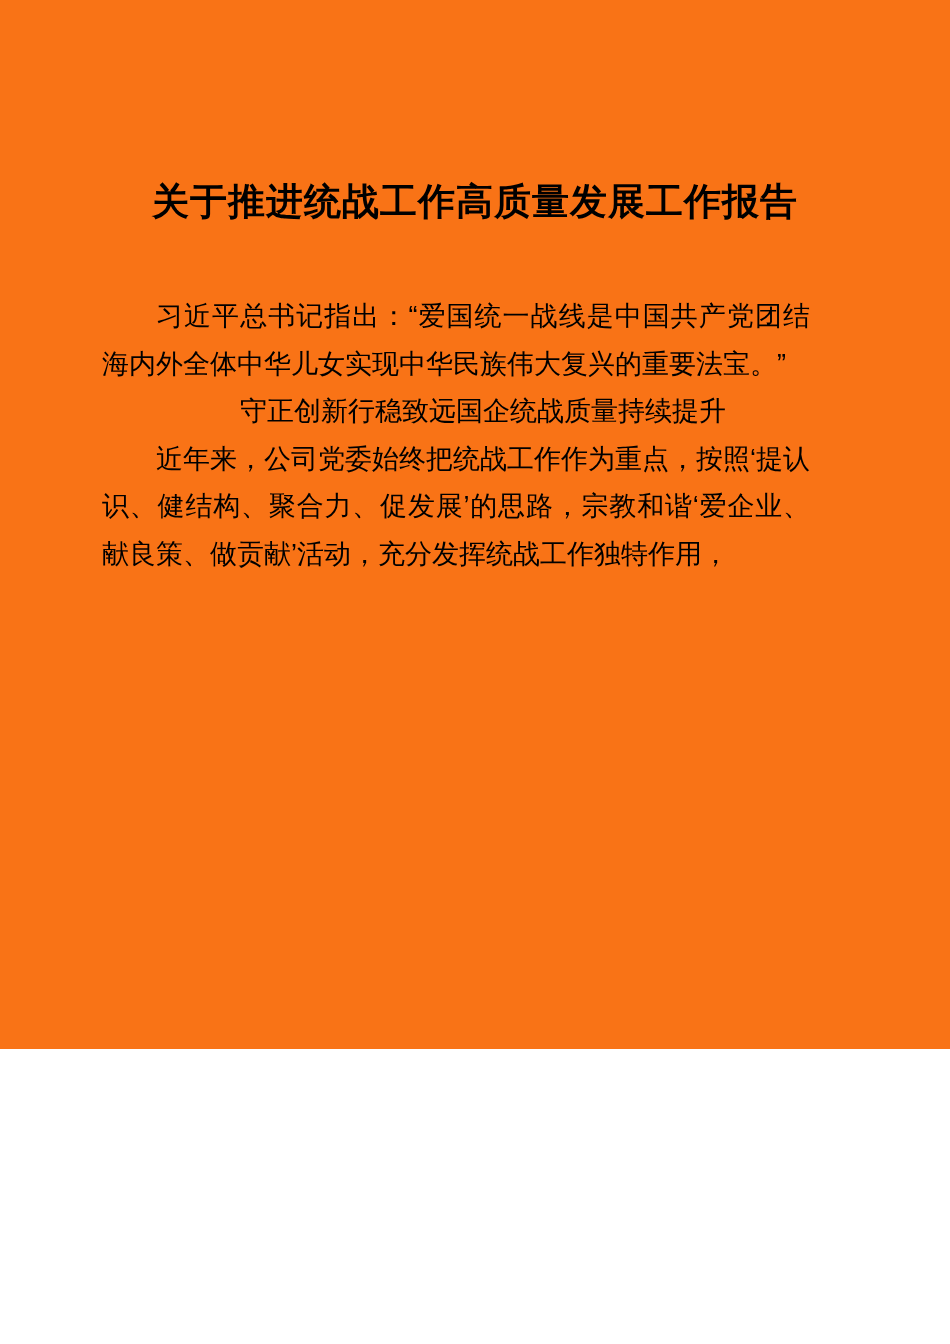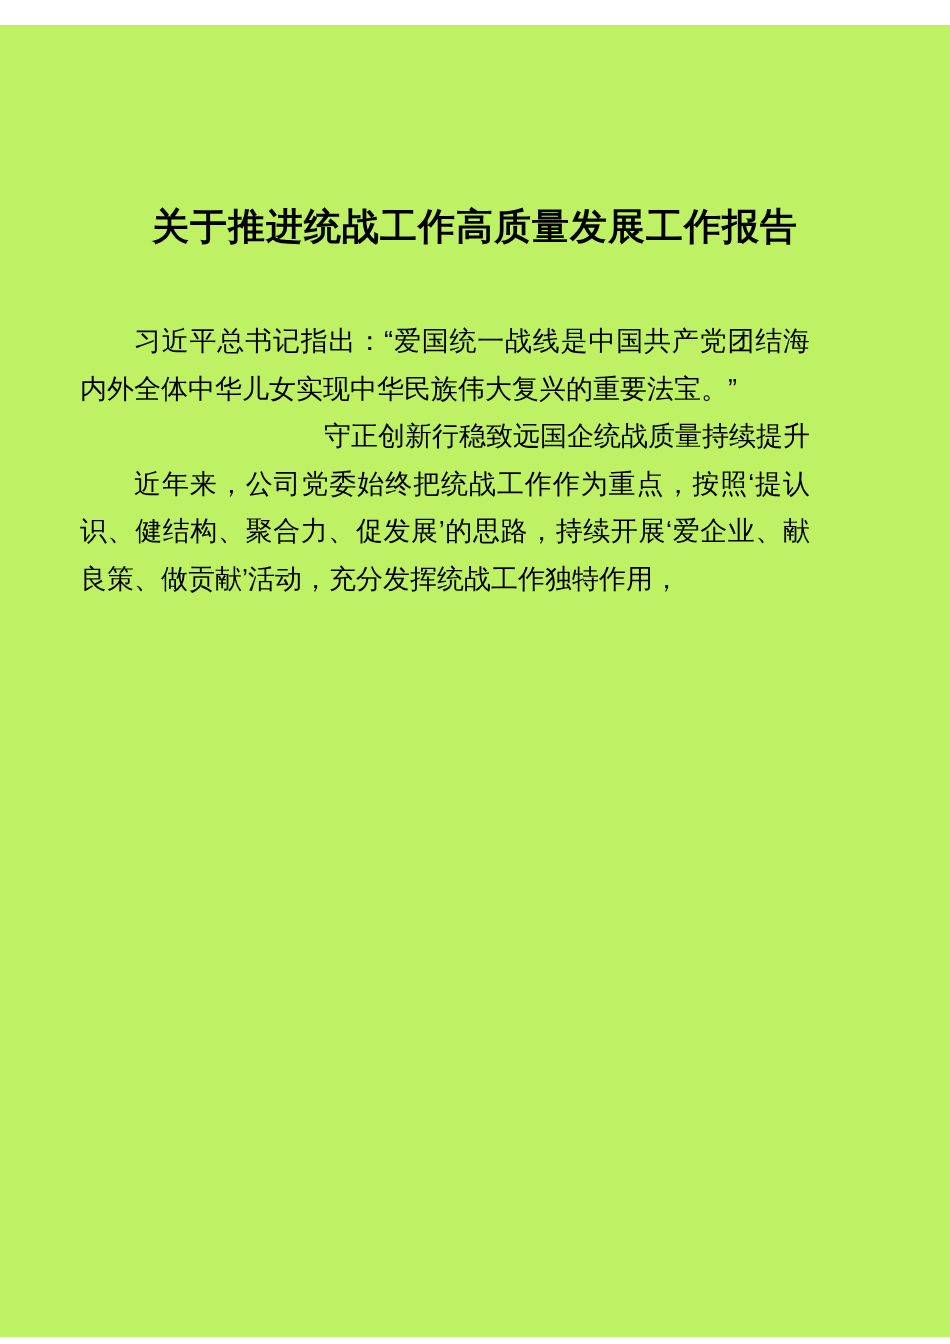--- a/index.html
+++ b/index.html
@@ -3,56 +3,55 @@
 <meta charset="utf-8">
 <style>
   html, body {
     margin: 0;
     padding: 0;
     background: #ffffff;
   }
   .page {
     position: relative;
     width: 950px;
-    height: 1312px;
-    background: #bef264;
+    height: 1049px;
+    background: #f97316;
     overflow: hidden;
-    margin-top: 25px;
   }
   .doc-title {
     margin: 0;
     padding-top: 181px;
     text-align: center;
     font-family: "Liberation Serif", "DejaVu Serif", serif;
     font-weight: bold;
     font-size: 37px;
     line-height: 42px;
     letter-spacing: 1px;
     color: #000000;
   }
   .doc-body {
-    padding: 70px 140px 0 80px;
+    padding: 70px 140px 0 102px;
   }
   .para {
     margin: 0;
     font-family: "Liberation Sans", "DejaVu Sans", sans-serif;
     font-size: 27px;
     line-height: 47.5px;
     text-align: justify;
     text-indent: 2em;
     color: #000000;
     word-break: break-all;
   }
   .section-heading {
-    text-align: right;
+    text-align: center;
   }
 </style>
 </head>
 <body>
 
 <div class="page">
   <h1 class="doc-title">关于推进统战工作高质量发展工作报告</h1>
   <div class="doc-body">
     <p class="para">习近平总书记指出：“爱国统一战线是中国共产党团结海内外全体中华儿女实现中华民族伟大复兴的重要法宝。”</p>
     <p class="para section-heading">守正创新行稳致远国企统战质量持续提升</p>
-    <p class="para">近年来，公司党委始终把统战工作作为重点，按照‘提认识、健结构、聚合力、促发展’的思路，持续开展‘爱企业、献良策、做贡献’活动，充分发挥统战工作独特作用，</p>
+    <p class="para">近年来，公司党委始终把统战工作作为重点，按照‘提认识、健结构、聚合力、促发展’的思路，宗教和谐‘爱企业、献良策、做贡献’活动，充分发挥统战工作独特作用，</p>
   </div>
 </div>
 
 </body></html>

